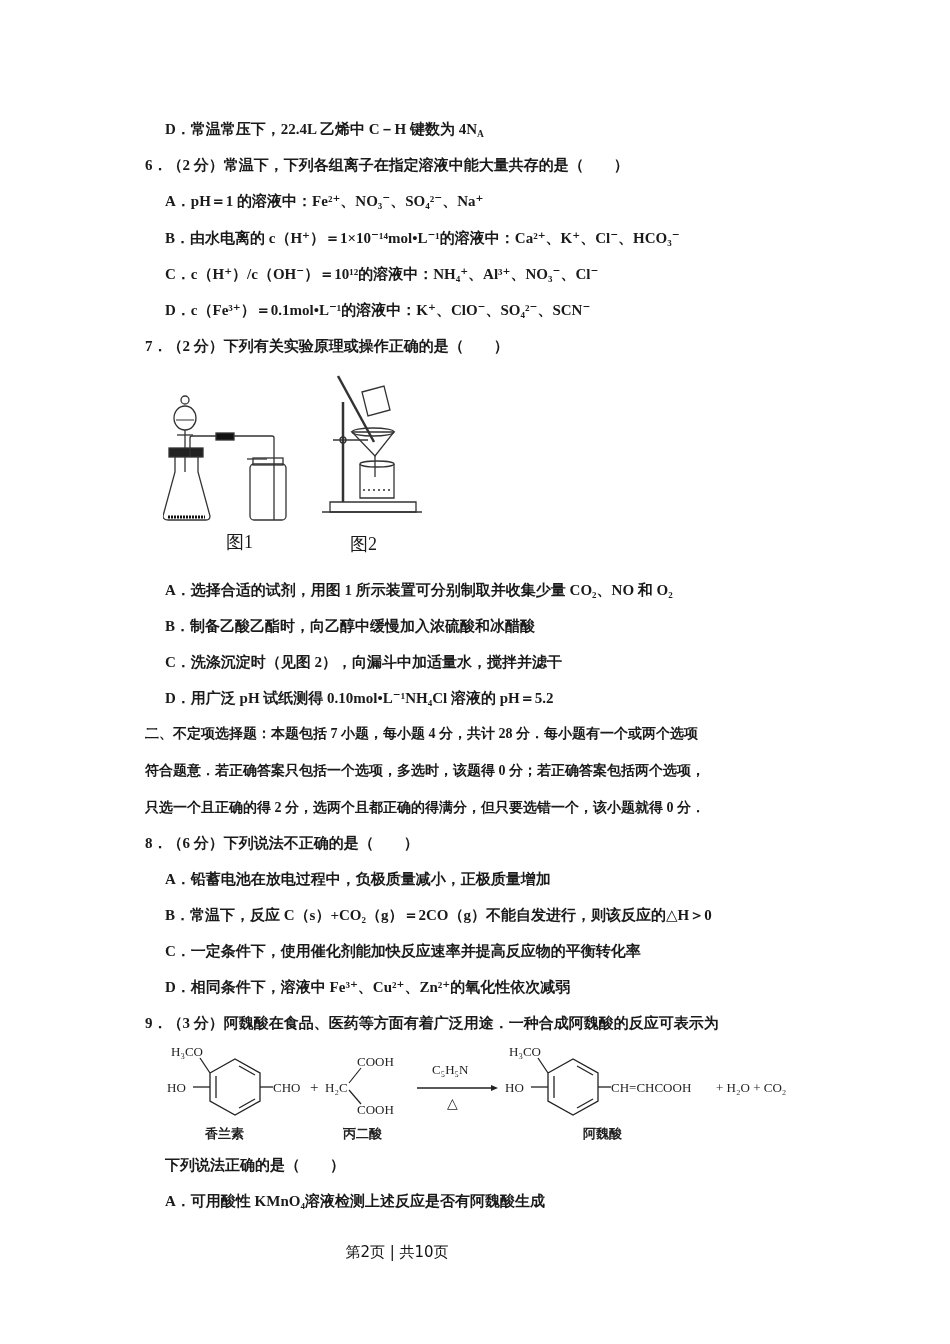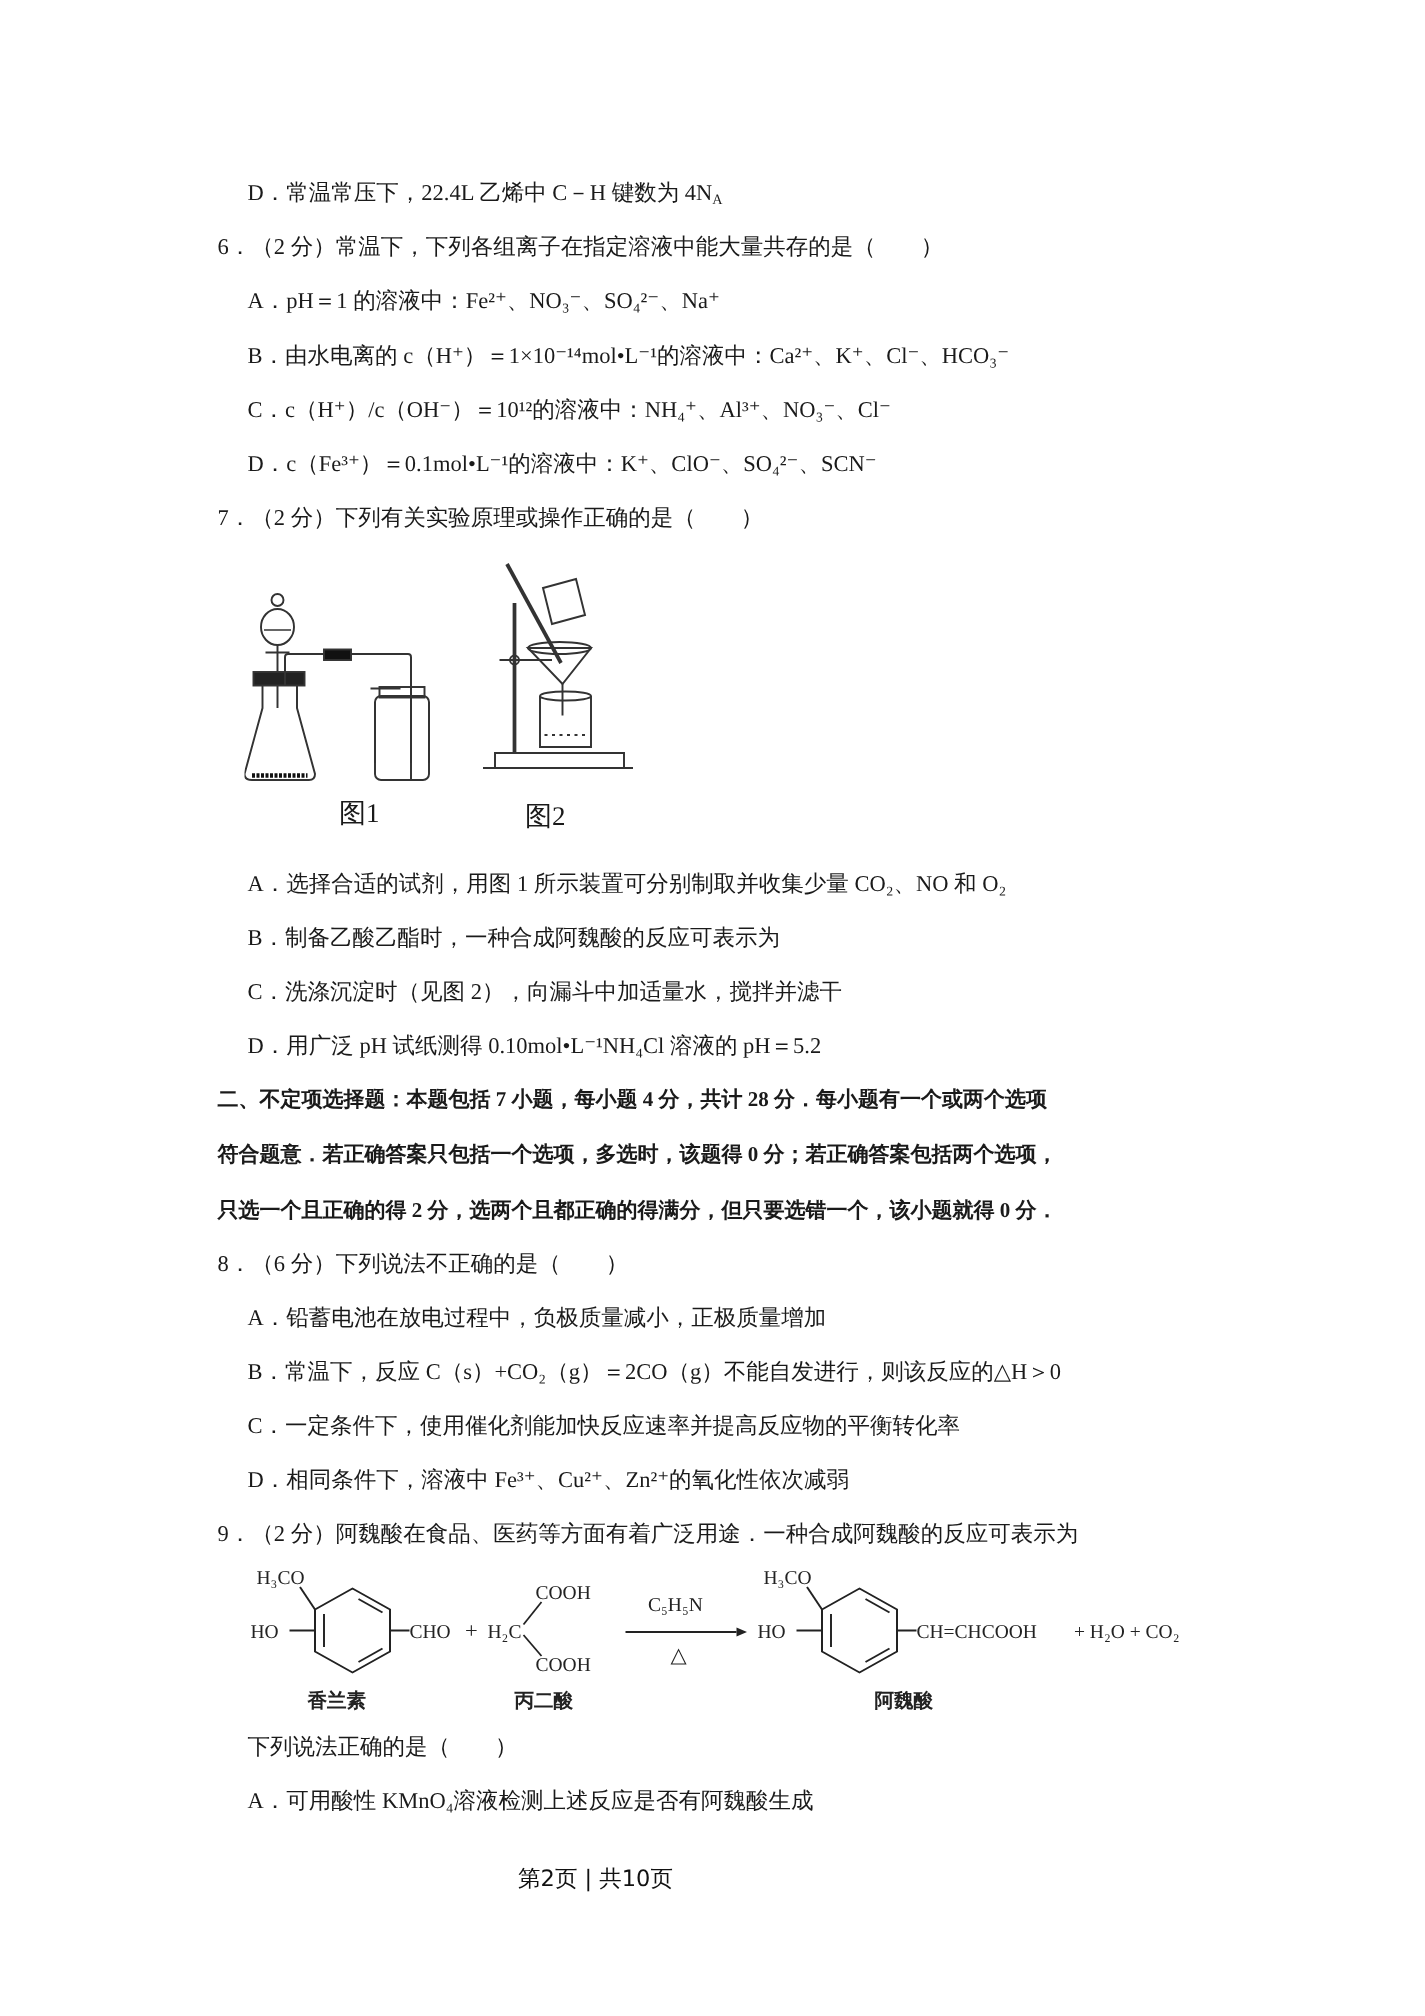--- a/index.html
+++ b/index.html
@@ -1,21 +1,21 @@
 <!DOCTYPE html>
 <html><head>
 <meta charset="utf-8">
 <style>
   html, body { margin: 0; padding: 0; background: #ffffff; }
   body {
     width: 950px; height: 1344px; position: relative; overflow: hidden;
     font-family: "Liberation Serif", "DejaVu Serif", serif;
     color: #1a1a1a; font-size: 15px;
   }
-  .line { position: absolute; white-space: nowrap; line-height: 20px; font-size: 15px; }
+  .line { position: absolute; white-space: nowrap; line-height: 20px; font-size: 15px; font-weight: bold; }
   .q { left: 145px; }
   .opt { left: 165px; }
   .bold { font-weight: bold; font-size: 14px; }
   sup, sub { font-size: 9.5px; line-height: 0; }
   sub { vertical-align: -3px; }
   .fig { position: absolute; }
   .caption { position: absolute; font-size: 18px; }
   .scheme { position: absolute; left: 165px; top: 1038px; width: 660px; height: 110px; }
   .scheme text { font-family: "Liberation Serif", serif; fill: #222; }
   .footer { position: absolute; left: 0; width: 794px; top: 1243px; text-align: center;
@@ -91,21 +91,21 @@
 
   <path d="M12 130 L98 130 L98 140 L12 140 Z"></path>
   <line x1="4" y1="140" x2="104" y2="140"></line>
 </svg>
 <div class="caption" style="left:350px; top:532px">图2</div>
 
 <div class="line opt" style="top:580px">
   <span>A．</span><span>选择合适的试剂，用图 1 所示装置可分别制取并收集少量 CO₂、NO 和 O₂</span>
 </div>
 <div class="line opt" style="top:616px">
-  <span>B．</span><span>制备乙酸乙酯时，一种合成阿魏酸的反应可表示为</span>
+  <span>B．</span><span>制备乙酸乙酯时，向乙醇中缓慢加入浓硫酸和冰醋酸</span>
 </div>
 <div class="line opt" style="top:652px">
   <span>C．</span><span>洗涤沉淀时（见图 2），向漏斗中加适量水，搅拌并滤干</span>
 </div>
 <div class="line opt" style="top:688px">
   <span>D．</span><span>用广泛 pH 试纸测得 0.10mol•L⁻¹NH₄Cl 溶液的 pH＝5.2</span>
 </div>
 
 <div class="line q bold" style="top:724px">二、不定项选择题：本题包括 7 小题，每小题 4 分，共计 28 分．每小题有一个或两个选项</div>
 <div class="line q bold" style="top:761px">符合题意．若正确答案只包括一个选项，多选时，该题得 0 分；若正确答案包括两个选项，</div>
@@ -121,21 +121,21 @@
   <span>B．</span><span>常温下，反应 C（s）+CO₂（g）＝2CO（g）不能自发进行，则该反应的△H＞0</span>
 </div>
 <div class="line opt" style="top:941px">
   <span>C．</span><span>一定条件下，使用催化剂能加快反应速率并提高反应物的平衡转化率</span>
 </div>
 <div class="line opt" style="top:977px">
   <span>D．</span><span>相同条件下，溶液中 Fe³⁺、Cu²⁺、Zn²⁺的氧化性依次减弱</span>
 </div>
 
 <div class="line q" style="top:1013px">
-  <span>9．</span><span>（2 分）阿魏酸在食品、医药等方面有着广泛用途．一种合成阿魏酸的反应可表示为</span>
+  <span>9．</span><span>（3 分）阿魏酸在食品、医药等方面有着广泛用途．一种合成阿魏酸的反应可表示为</span>
 </div>
 
 <svg class="scheme" viewBox="0 0 660 110">
 
   <g stroke="#222" stroke-width="1.3" fill="none">
     <polygon points="45,35 70,21 95,35 95,63 70,77 45,63"></polygon>
     <line x1="51" y1="38" x2="51" y2="60"></line>
     <line x1="74" y1="70" x2="90" y2="61"></line>
     <line x1="74" y1="28" x2="90" y2="37"></line>
     <line x1="45" y1="35" x2="35" y2="20"></line>

